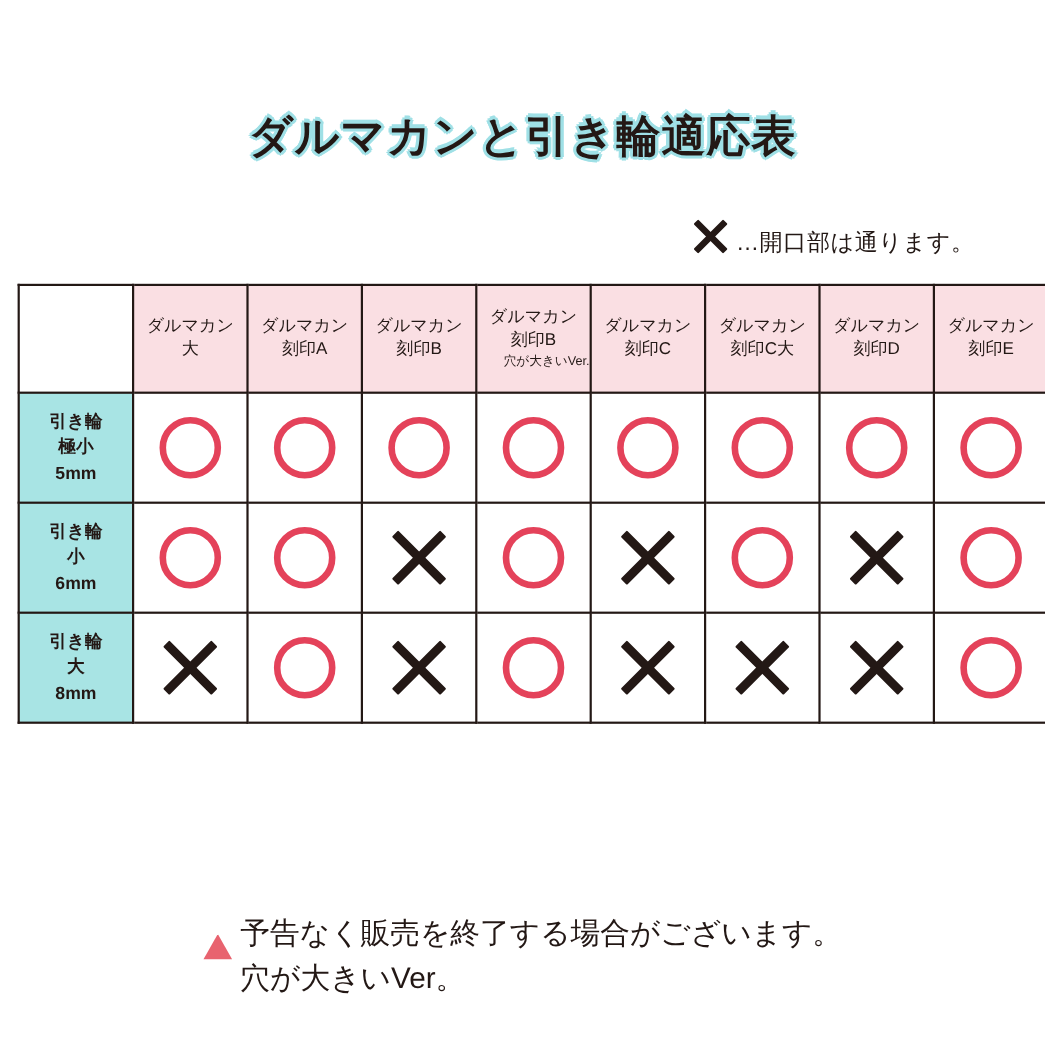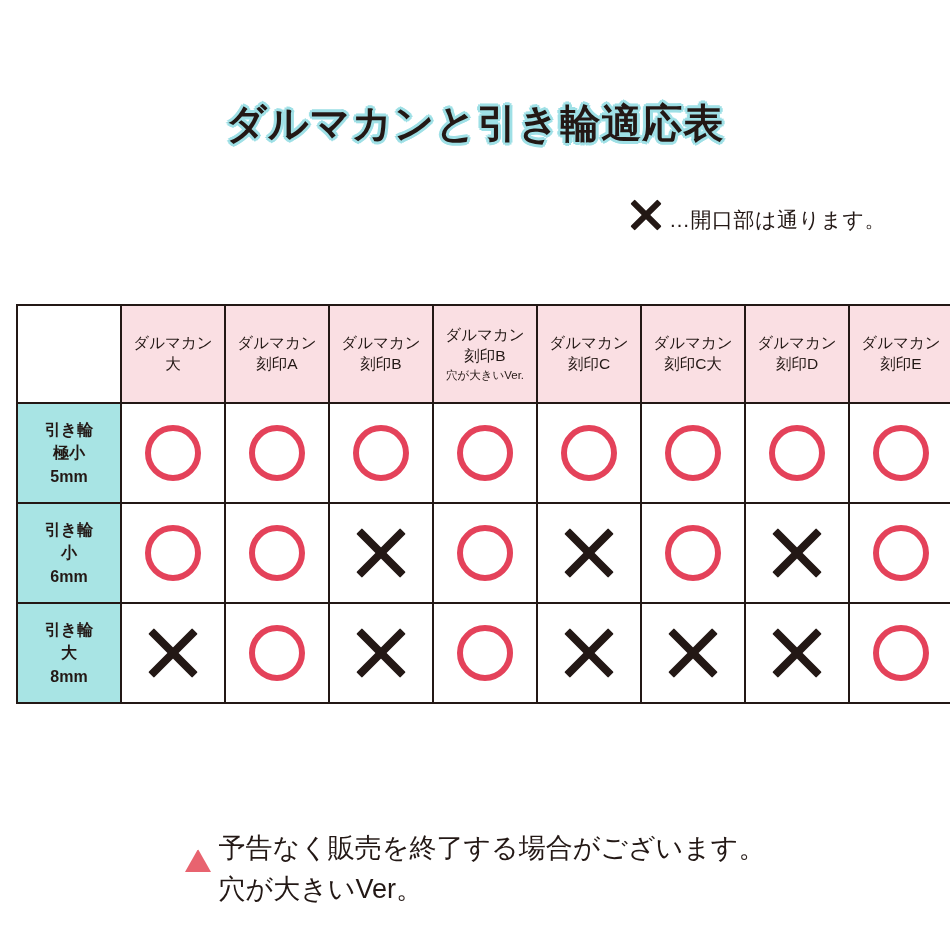--- a/index.html
+++ b/index.html
@@ -79,21 +79,20 @@
     color: #231815;
     letter-spacing: 0.5px;
   }
 
   
   .table-wrap {
     position: absolute;
     top: 258px;
     left: 16px;
     width: 918px;
-    margin-top: 46px;
   }
   table.compat {
     border-collapse: collapse;
     table-layout: fixed;
     width: 918px;
   }
   table.compat td, table.compat th {
     border: 2px solid #231815;
     padding: 0;
     text-align: center;
@@ -111,20 +110,21 @@
     font-size: 15.5px;
     font-weight: normal;
     line-height: 1.35;
     color: #231815;
   }
   th.col-head .sub {
     display: block;
     font-size: 11.5px;
     line-height: 1.3;
     margin-top: 2px;
+    text-align: right;
   }
   th.row-head {
     width: 102px;
     height: 98px;
     background: #a8e4e4;
     font-size: 16px;
     font-weight: bold;
     line-height: 1.45;
     color: #231815;
   }

